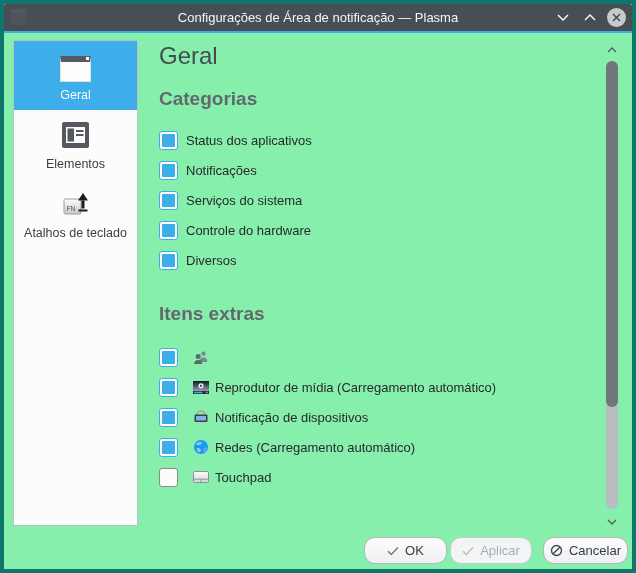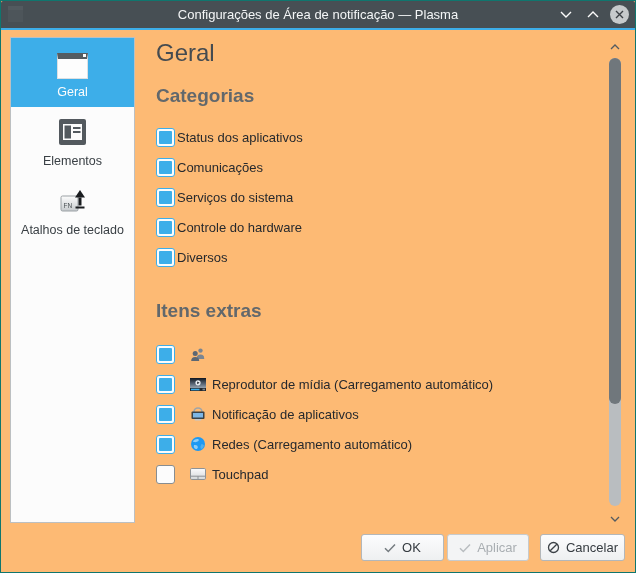--- a/index.html
+++ b/index.html
@@ -1,20 +1,20 @@
 <!DOCTYPE html>
 <html><head>
 <meta charset="utf-8">
 <style>
   * { margin:0; padding:0; box-sizing:border-box; }
   html,body { width:636px; height:573px; }
   body { font-family:"Liberation Sans","DejaVu Sans",sans-serif; background:#eff0f1; }
 
-  .window { position:relative; width:636px; height:573px; background:#fdba74;
-            border:1px solid #0f766e; overflow:hidden; }
+  .window { position:relative; width:636px; height:573px; background:#86efac;
+            border:4px solid #0f766e; overflow:hidden; }
 
   
   .titlebar { position:absolute; left:0; top:0; width:100%; height:27px;
               background:#474f54; display:flex; align-items:center;
               border-radius:2px 2px 0 0; }
   .titlebar .app-icon { position:absolute; left:7px; top:5px; width:15px; height:16px;
               background:#4f575c; border-top:4px solid #555d62; opacity:.8; }
   .titlebar .title { flex:1; text-align:center; color:#f4f6f7; font-size:13px; }
   .win-controls { position:absolute; right:6px; top:0; height:27px;
               display:flex; align-items:center; gap:8px; }
@@ -41,21 +41,21 @@
   .content { position:absolute; left:155px; top:30px; width:445px; }
   .page-title { position:absolute; left:0; top:8px; font-size:24px; font-weight:400; color:#454b50; }
   .sec-heading { position:absolute; left:0; font-size:19px; font-weight:700; color:#62686c; }
   .sec-categorias { top:54px; }
   .sec-extras { top:269px;text-align:right; }
 
   .rows { position:absolute; left:0; width:445px; }
   .rows-categories { top:91px; }
   .rows-extras { top:308px; }
   .row { height:30px; display:flex; align-items:center; }
-  .row .label { font-size:13px; color:#26292d; margin-left:2px; white-space:nowrap; }
+  .row .label { font-size:13px; color:#26292d; margin-left:8px; white-space:nowrap; }
   .row .item-icon { margin-left:14px; width:17px; height:17px; display:flex;
                     align-items:center; justify-content:center; flex:none; }
   .row .item-icon + .label { margin-left:6px; }
 
   .cb { position:relative; width:19px; height:19px; flex:none;
         border:1px solid #878d91; border-radius:3px; background:#fcfcfc; }
   .cb.checked { border-color:#3daee9; }
   .cb.checked::after { content:""; position:absolute; left:2px; top:2px; right:2px; bottom:2px;
         background:#3daee9; border-radius:1px; }
 
@@ -63,21 +63,21 @@
   .scrollbar { position:absolute; right:14px; top:40px; width:12px; height:482px; }
   .sb-arrow { position:absolute; left:1px; width:10px; height:8px;
               display:flex; align-items:center; justify-content:center; }
   .sb-up { top:2px; } .sb-down { bottom:0; }
   .sb-track { position:absolute; left:0; top:17px; width:12px; height:448px;
               background:#b9bdc0; border-radius:6px; }
   .sb-thumb { position:absolute; left:0; top:17px; width:12px; height:346px;
               background:#70777c; border-radius:6px; }
 
   
-  .btn { position:absolute; top:533px; height:27px; border:1px solid #b3b7ba; border-radius:3px;
+  .btn { position:absolute; top:533px; height:27px; border:1px solid #b3b7ba; border-radius:11px;
          background:linear-gradient(#fcfcfd,#eef0f1); display:flex; align-items:center;
          justify-content:center; gap:6px; font-size:13px; color:#353b40; cursor:default; }
   .btn-ok { left:360px; width:83px; }
   .btn-apply { left:446px; width:82px; background:#f3f4f5; border-color:#c7cacc; color:#a9aeb2; }
   .btn-cancel { left:539px; width:85px; }
 </style>
 </head>
 <body>
 
 <div class="window">
@@ -146,21 +146,21 @@
     <h1 class="page-title">Geral</h1>
     <h2 class="sec-heading sec-categorias">Categorias</h2>
 
     <div class="rows rows-categories">
       <div class="row">
         <span class="cb checked"></span>
         <span class="label">Status dos aplicativos</span>
       </div>
       <div class="row">
         <span class="cb checked"></span>
-        <span class="label">Comunicações</span>
+        <span class="label">Notificações</span>
       </div>
       <div class="row">
         <span class="cb checked"></span>
         <span class="label">Serviços do sistema</span>
       </div>
       <div class="row">
         <span class="cb checked"></span>
         <span class="label">Controle do hardware</span>
       </div>
       <div class="row">
@@ -207,21 +207,21 @@
       <div class="row">
         <span class="cb checked"></span>
         <span class="item-icon">
           <svg width="16" height="16" viewBox="0 0 16 16">
             <path d="M4,6 a4,4 0 0 1 8,0" fill="none" stroke="#9fa5a9" stroke-width="1.6"></path>
             <rect x="1.5" y="5.5" width="13" height="7.5" rx="1" fill="#3b4248"></rect>
             <rect x="3" y="7" width="10" height="4.5" fill="#7db6e6"></rect>
             <rect x="4.5" y="13" width="7" height="1.6" rx="0.8" fill="#c3c8cc"></rect>
           </svg>
         </span>
-        <span class="label">Notificação de aplicativos</span>
+        <span class="label">Notificação de dispositivos</span>
       </div>
       <div class="row">
         <span class="cb checked"></span>
         <span class="item-icon">
           <svg width="16" height="16" viewBox="0 0 16 16">
             <circle cx="8" cy="8" r="7" fill="#1d99f3"></circle>
             <path d="M3,5 q2,-2.5 5,-2 q1.5,0.5 0.5,2 q-2,1.5 -4,1 q-2,0 -1.5,-1z" fill="#8ecdf6"></path>
             <path d="M4,9 q2.5,-0.5 3.5,1 q1,1.5 -0.5,3 q-2,0.5 -3,-1.5 q-0.5,-1.5 0,-2.5z" fill="#8ecdf6"></path>
             <path d="M11.5,8 q2,0 2.5,1.5 q-0.5,2.5 -2.5,3.5 q-1.5,-1 -1,-2.5 z" fill="#4fb0ee"></path>
           </svg>

